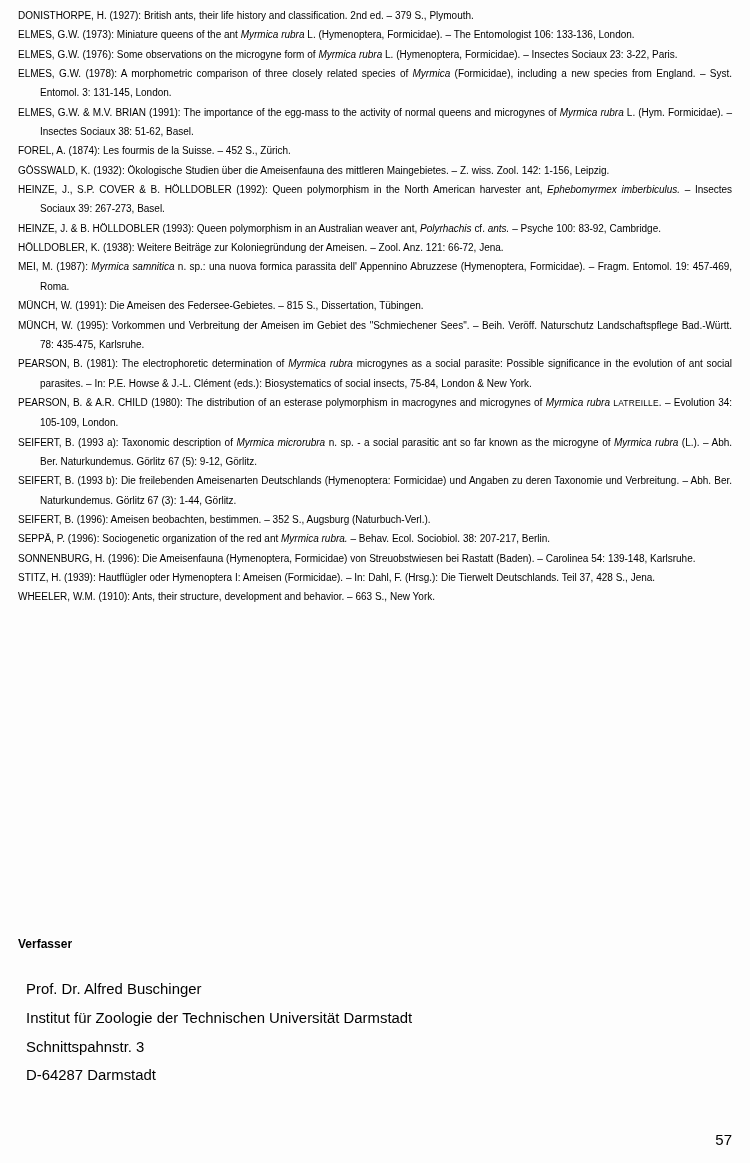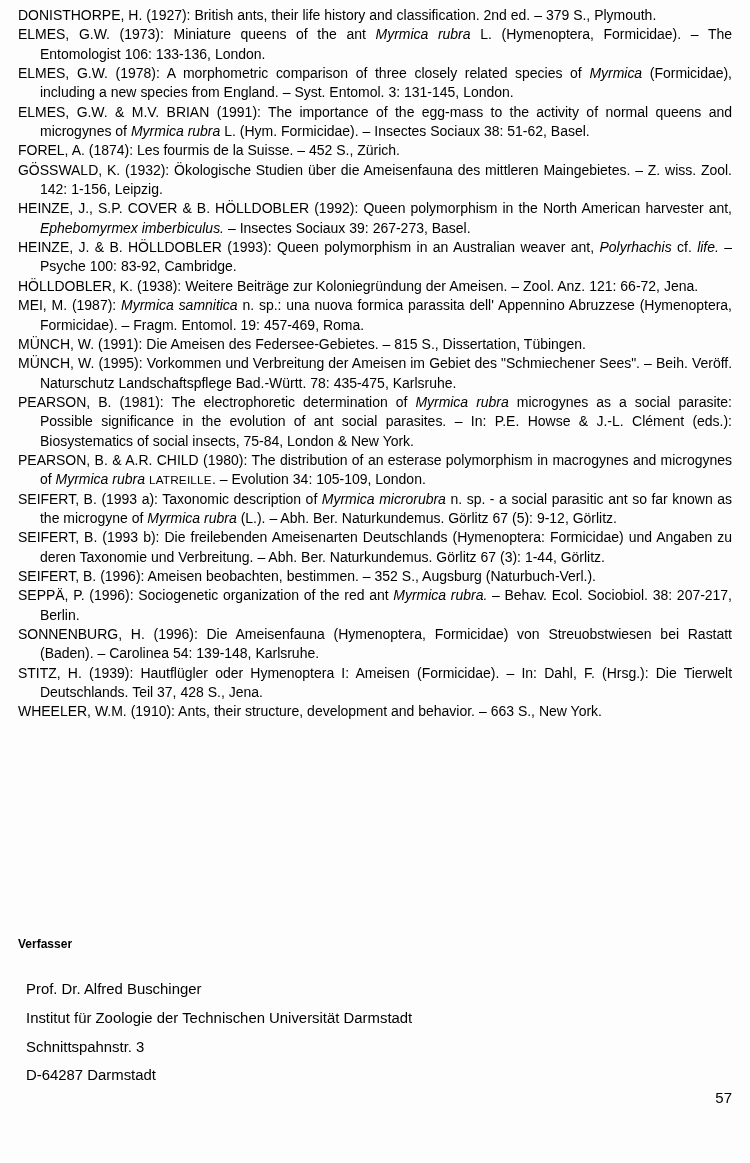--- a/index.html
+++ b/index.html
@@ -20,21 +20,21 @@
     inset: 0;
     background: #fdfdfd;
   }
   .refs {
     position: absolute;
     left: 18px;
     top: 6px;
     width: 714px;
   }
   .ref {
-    font-size: 14px;
+    font-size: 10px;
     line-height: 19.35px;
     text-align: justify;
     text-justify: inter-word;
     padding-left: 22px;
     text-indent: -22px;
     margin: 0;
     letter-spacing: -0.02px;
     word-spacing: 0.1px;
   }
   .ref i { font-style: italic; }
@@ -57,40 +57,41 @@
   }
   .addr-line {
     font-size: 14.9px;
     line-height: 20.6px;
     margin: 8px;
     white-space: nowrap;
   }
   .page-number {
     position: absolute;
     right: 18px;
-    top: 1089px;
+    top: 1131px;
     font-size: 15px;
     line-height: 17px;
     text-align: right;
   }
 </style>
 </head>
 <body>
 
 <div class="page">
 
   <div class="refs">
       <p class="ref">DONISTHORPE, H. (1927): British ants, their life history and classification. 2nd ed. – 379 S., Plymouth.</p>
       <p class="ref">ELMES, G.W. (1973): Miniature queens of the ant <i>Myrmica rubra</i> L. (Hymenoptera, Formicidae). – The Entomologist <b>106</b>: 133-136, London.</p>
+      <p class="ref">ELMES, G.W. (1976): Some observations on the microgyne form of <i>Myrmica rubra</i> L. (Hymenoptera, Formicidae). – Insectes Sociaux <b>23</b>: 3-22, Paris.</p>
       <p class="ref">ELMES, G.W. (1978): A morphometric comparison of three closely related species of <i>Myrmica</i> (Formicidae), including a new species from England. – Syst. Entomol. <b>3</b>: 131-145, London.</p>
       <p class="ref">ELMES, G.W. &amp; M.V. BRIAN (1991): The importance of the egg-mass to the activity of normal queens and microgynes of <i>Myrmica rubra</i> L. (Hym. Formicidae). – Insectes Sociaux <b>38</b>: 51-62, Basel.</p>
       <p class="ref">FOREL, A. (1874): Les fourmis de la Suisse. – 452 S., Zürich.</p>
       <p class="ref">GÖSSWALD, K. (1932): Ökologische Studien über die Ameisenfauna des mittleren Maingebietes. – Z. wiss. Zool. <b>142</b>: 1-156, Leipzig.</p>
       <p class="ref">HEINZE, J., S.P. COVER &amp; B. HÖLLDOBLER (1992): Queen polymorphism in the North American harvester ant, <i>Ephebomyrmex imberbiculus.</i> – Insectes Sociaux <b>39</b>: 267-273, Basel.</p>
-      <p class="ref">HEINZE, J. &amp; B. HÖLLDOBLER (1993): Queen polymorphism in an Australian weaver ant, <i>Polyrhachis</i> cf. <i>life.</i> – Psyche <b>100</b>: 83-92, Cambridge.</p>
+      <p class="ref">HEINZE, J. &amp; B. HÖLLDOBLER (1993): Queen polymorphism in an Australian weaver ant, <i>Polyrhachis</i> cf. <i>ants.</i> – Psyche <b>100</b>: 83-92, Cambridge.</p>
       <p class="ref">HÖLLDOBLER, K. (1938): Weitere Beiträge zur Koloniegründung der Ameisen. – Zool. Anz. <b>121</b>: 66-72, Jena.</p>
       <p class="ref">MEI, M. (1987): <i>Myrmica samnitica</i> n. sp.: una nuova formica parassita dell' Appennino Abruzzese (Hymenoptera, Formicidae). – Fragm. Entomol. <b>19</b>: 457-469, Roma.</p>
       <p class="ref">MÜNCH, W. (1991): Die Ameisen des Federsee-Gebietes. – 815 S., Dissertation, Tübingen.</p>
       <p class="ref">MÜNCH, W. (1995): Vorkommen und Verbreitung der Ameisen im Gebiet des "Schmiechener Sees". – Beih. Veröff. Naturschutz Landschaftspflege Bad.-Württ. <b>78</b>: 435-475, Karlsruhe.</p>
       <p class="ref">PEARSON, B. (1981): The electrophoretic determination of <i>Myrmica rubra</i> microgynes as a social parasite: Possible significance in the evolution of ant social parasites. – In: P.E. Howse &amp; J.-L. Clément (eds.): Biosystematics of social insects, 75-84, London &amp; New York.</p>
       <p class="ref">PEARSON, B. &amp; A.R. CHILD (1980): The distribution of an esterase polymorphism in macrogynes and microgynes of <i>Myrmica rubra</i> <span class="sc">LATREILLE</span>. – Evolution <b>34</b>: 105-109, London.</p>
       <p class="ref">SEIFERT, B. (1993 a): Taxonomic description of <i>Myrmica microrubra</i> n. sp. - a social parasitic ant so far known as the microgyne of <i>Myrmica rubra</i> (L.). – Abh. Ber. Naturkundemus. Görlitz <b>67</b> (5): 9-12, Görlitz.</p>
       <p class="ref">SEIFERT, B. (1993 b): Die freilebenden Ameisenarten Deutschlands (Hymenoptera: Formicidae) und Angaben zu deren Taxonomie und Verbreitung. – Abh. Ber. Naturkundemus. Görlitz <b>67</b> (3): 1-44, Görlitz.</p>
       <p class="ref">SEIFERT, B. (1996): Ameisen beobachten, bestimmen. – 352 S., Augsburg (Naturbuch-Verl.).</p>
       <p class="ref">SEPPÄ, P. (1996): Sociogenetic organization of the red ant <i>Myrmica rubra.</i> – Behav. Ecol. Sociobiol. <b>38:</b> 207-217, Berlin.</p>

